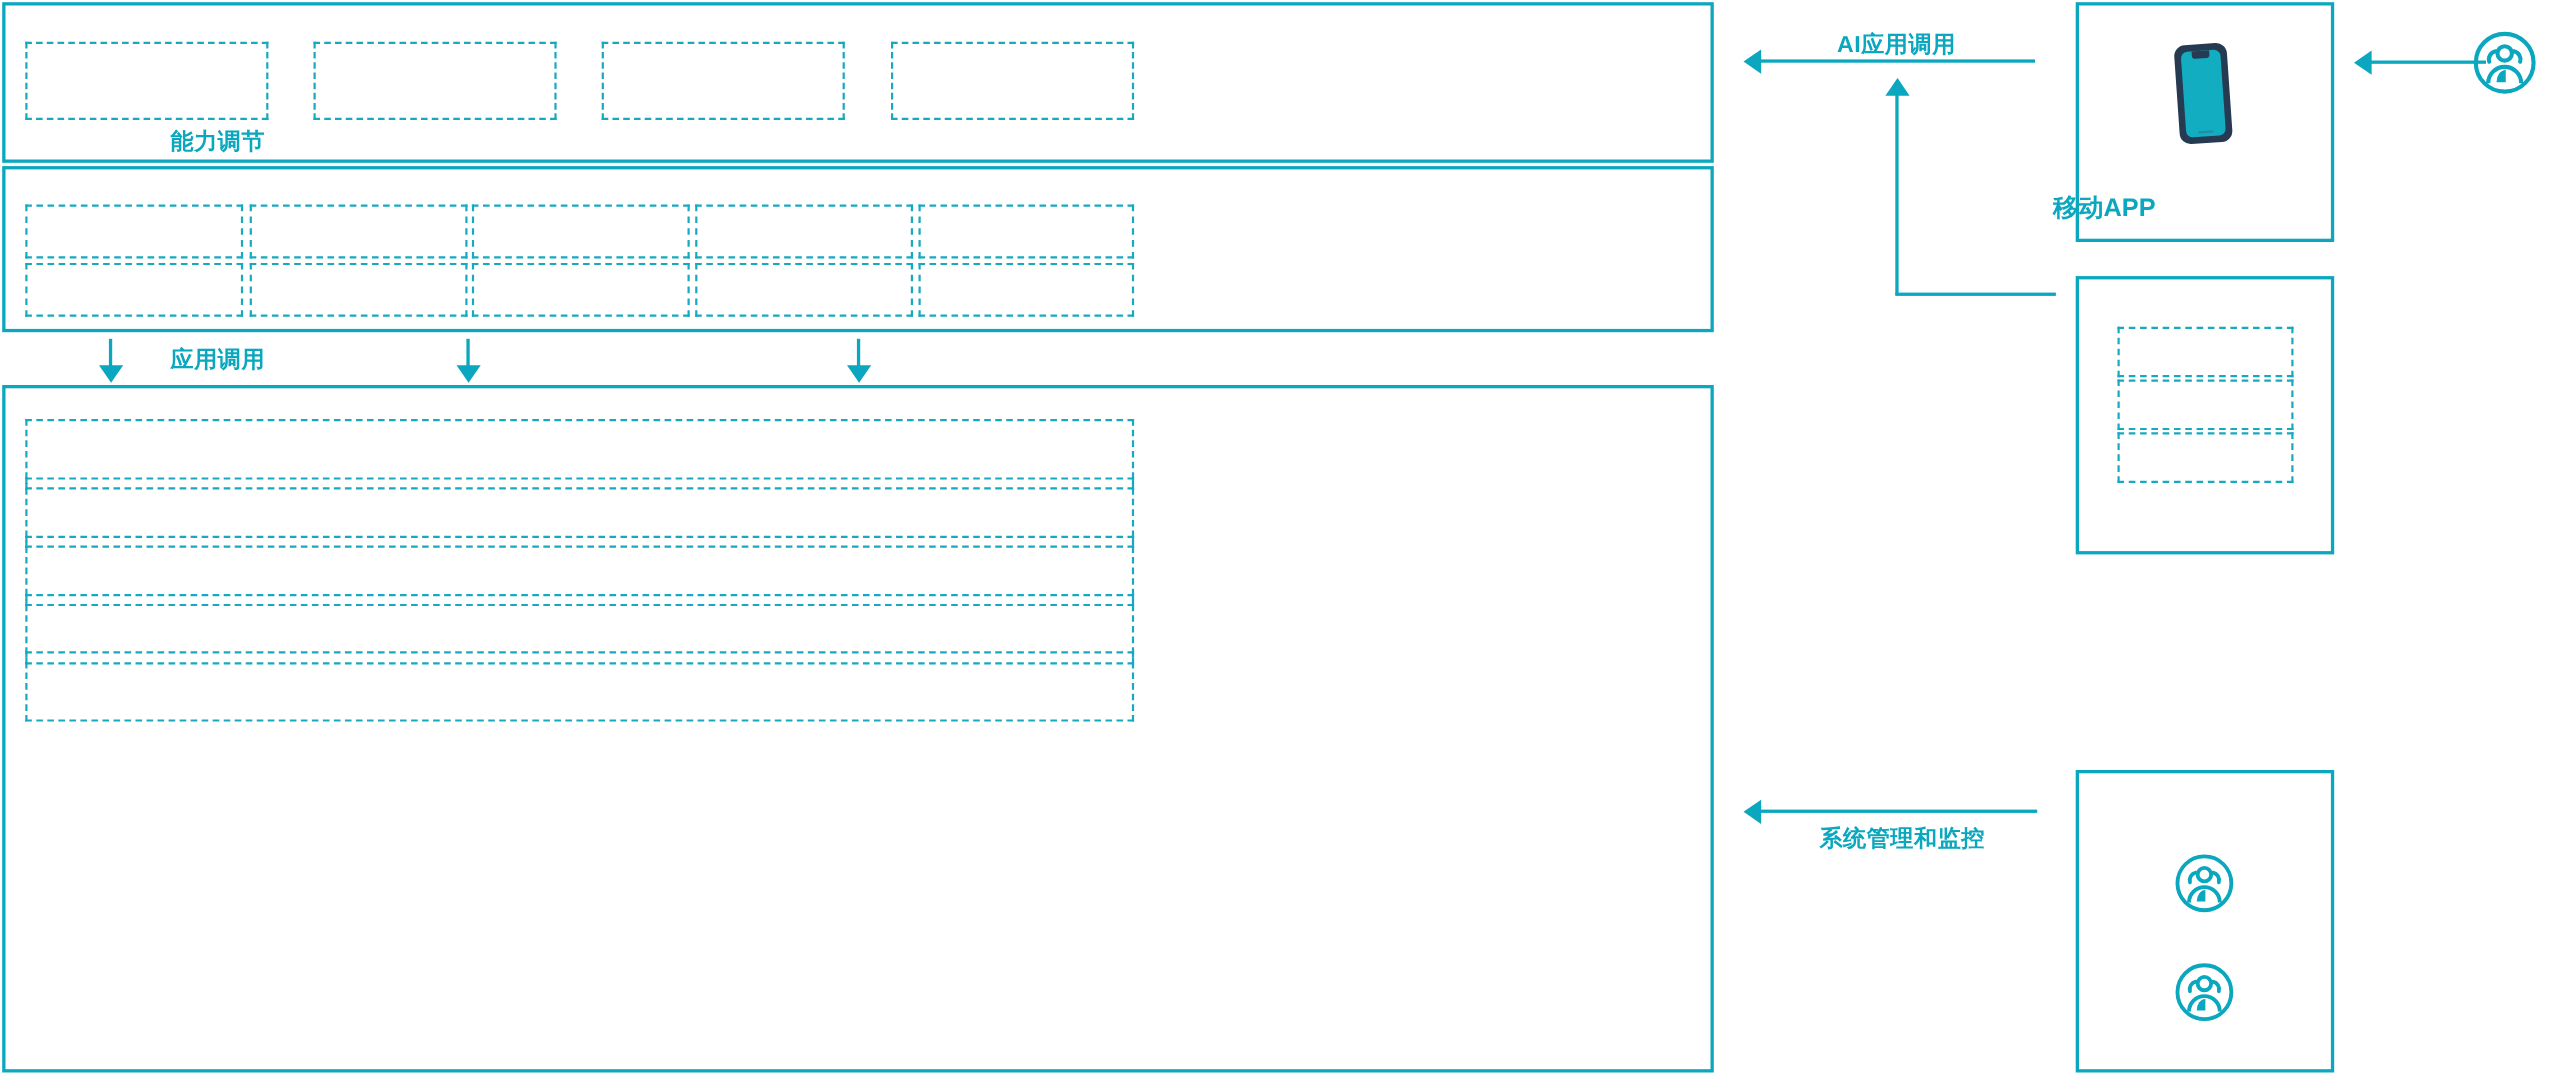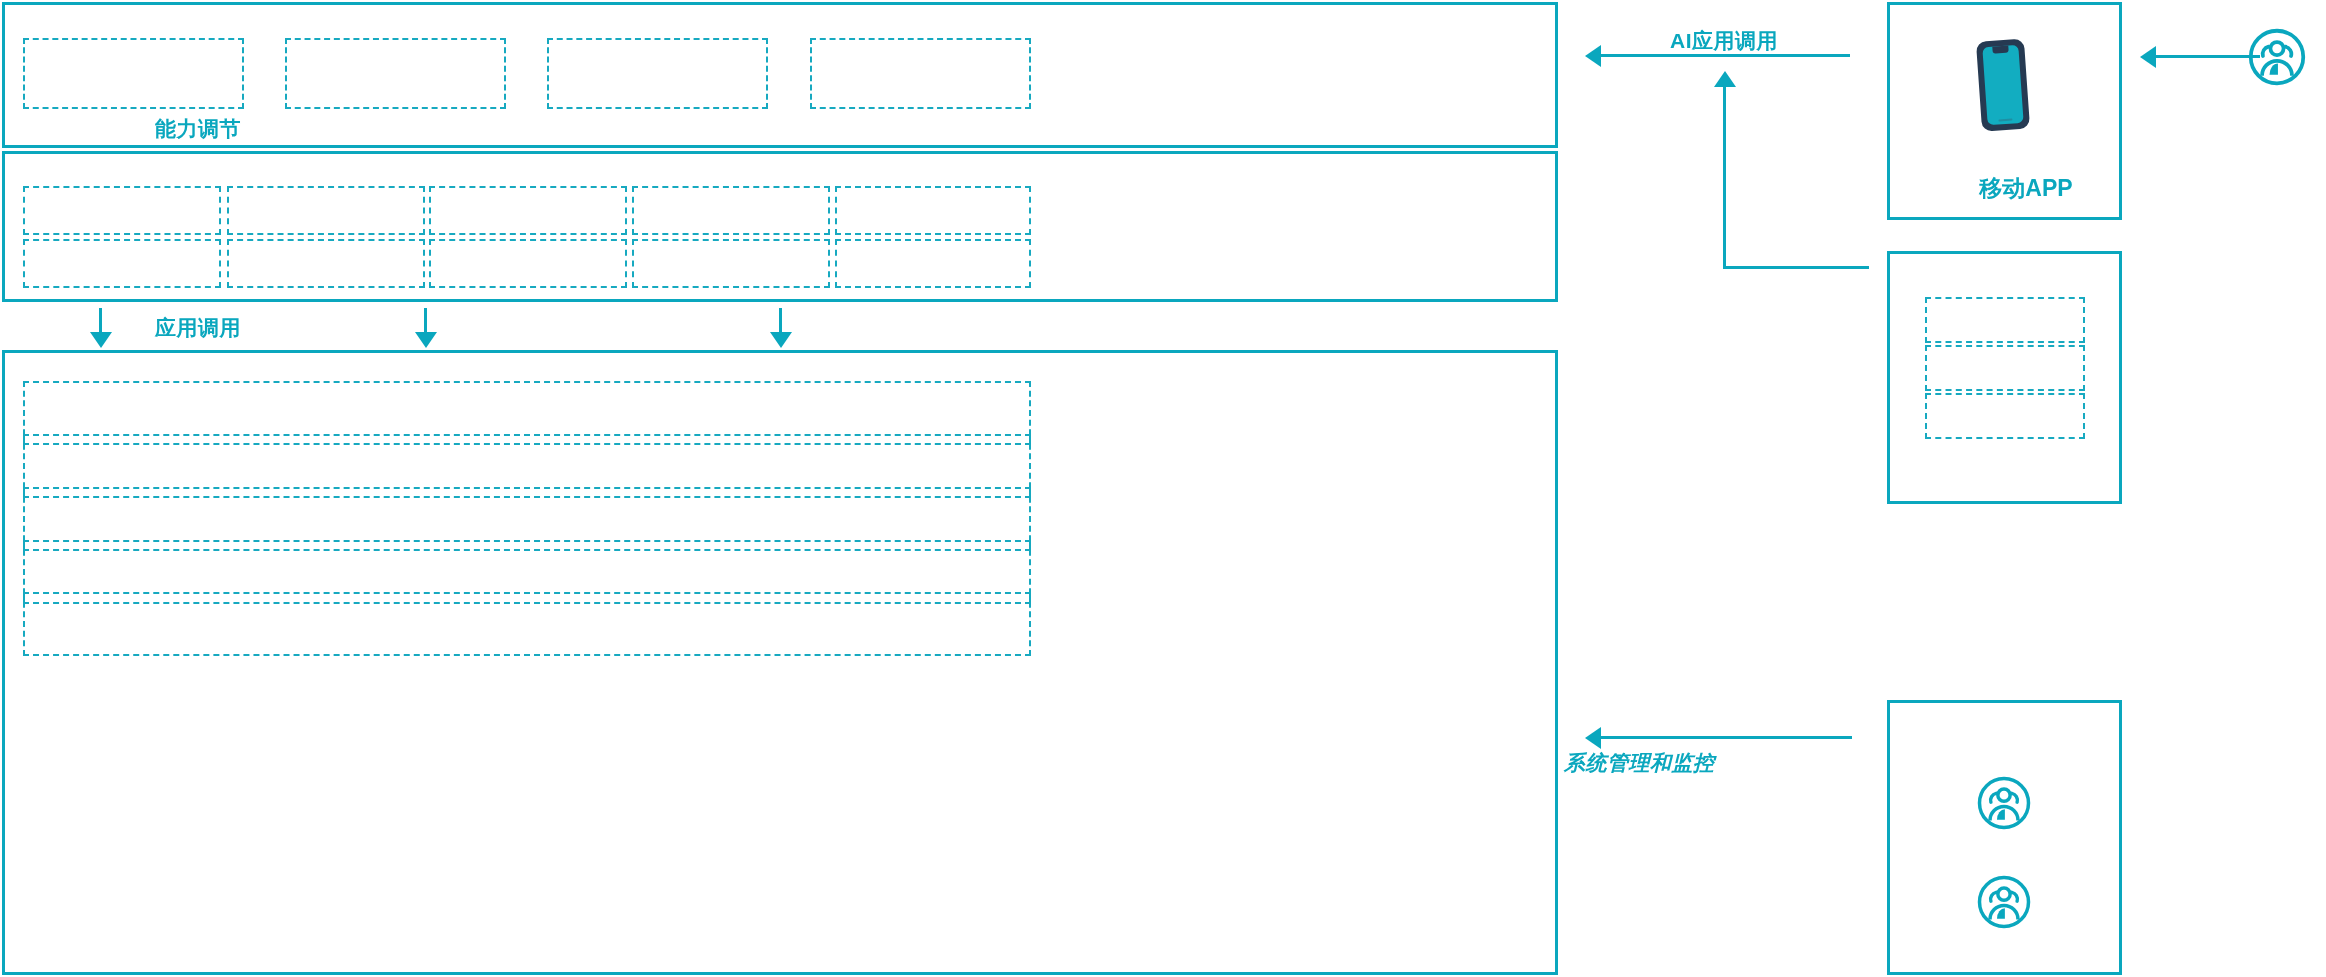--- a/index.html
+++ b/index.html
@@ -158,35 +158,35 @@
 <div class="slot" style="left:23px; top:540px; width:1008px; height:64px;"></div>
 <div class="slot" style="left:23px; top:592px; width:1008px; height:64px;"></div>
 
 <div class="arrow-left" style="left:1600px; top:54px; width:250px;"></div>
 <div class="label" style="left:1670px; top:30px;">AI应用调用</div>
 
 <div class="arrow-up" style="left:1723px; top:86px; height:182px;"></div>
 <div class="line-h" style="left:1723px; top:266px; width:146px;"></div>
 
 <div class="arrow-left" style="left:1600px; top:736px; width:252px;"></div>
-<div class="label" style="left:1564px; top:752px;font-style:italic;">系统管理和监控</div>
+<div class="label" style="left:1654px; top:752px;">系统管理和监控</div>
 
 <div class="card" style="left:1887px; top:2px; width:235px; height:218px;">
 </div>
 <div class="abs" style="left:1972px; top:35px; width:64px; height:100px;">
   <svg class="icon-svg" width="64" height="100" viewBox="0 0 64 100">
     <g transform="rotate(-4 32 50)">
       <rect x="8" y="6" width="46" height="88" rx="9" ry="9" fill="#263A52" stroke="#263A52" stroke-width="2"></rect>
       <rect x="13" y="11" width="36" height="78" rx="6" ry="6" fill="#12ADC1"></rect>
       <path d="M23 11 h16 v4 a3 3 0 0 1 -3 3 h-10 a3 3 0 0 1 -3 -3 z" fill="#263A52"></path>
       <rect x="24" y="84" width="14" height="2" rx="1" fill="#1E8FA3"></rect>
     </g>
   </svg>
 </div>
-<div class="caption" style="left:1887px; top:177px; width:278px;">移动APP</div>
+<div class="caption" style="left:1774px; top:177px; width:278px;">移动APP</div>
 
 <div class="card" style="left:1887px; top:251px; width:235px; height:253px;">
 </div>
 <div class="slot" style="left:1925px; top:297px; width:160px; height:46px;"></div>
 <div class="slot" style="left:1925px; top:345px; width:160px; height:46px;"></div>
 <div class="slot" style="left:1925px; top:393px; width:160px; height:46px;"></div>
 
 <div class="card" style="left:1887px; top:700px; width:235px; height:275px;">
 </div>
 <div class="abs" style="left:1976px; top:775px; width:56px; height:56px;">

